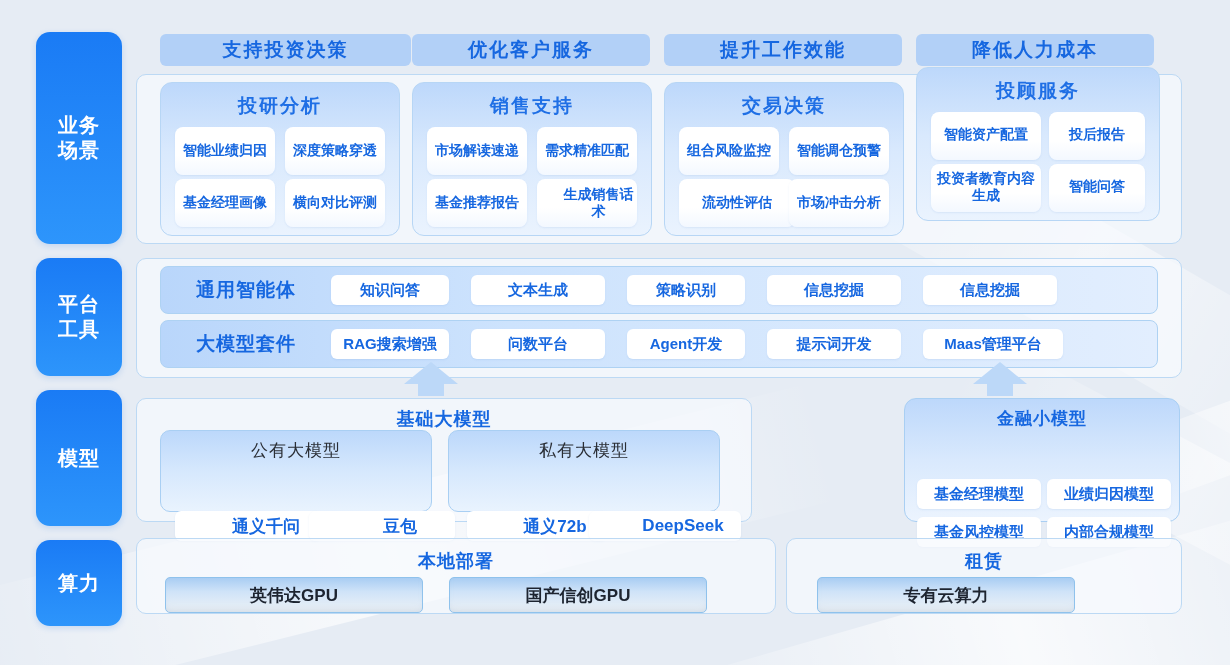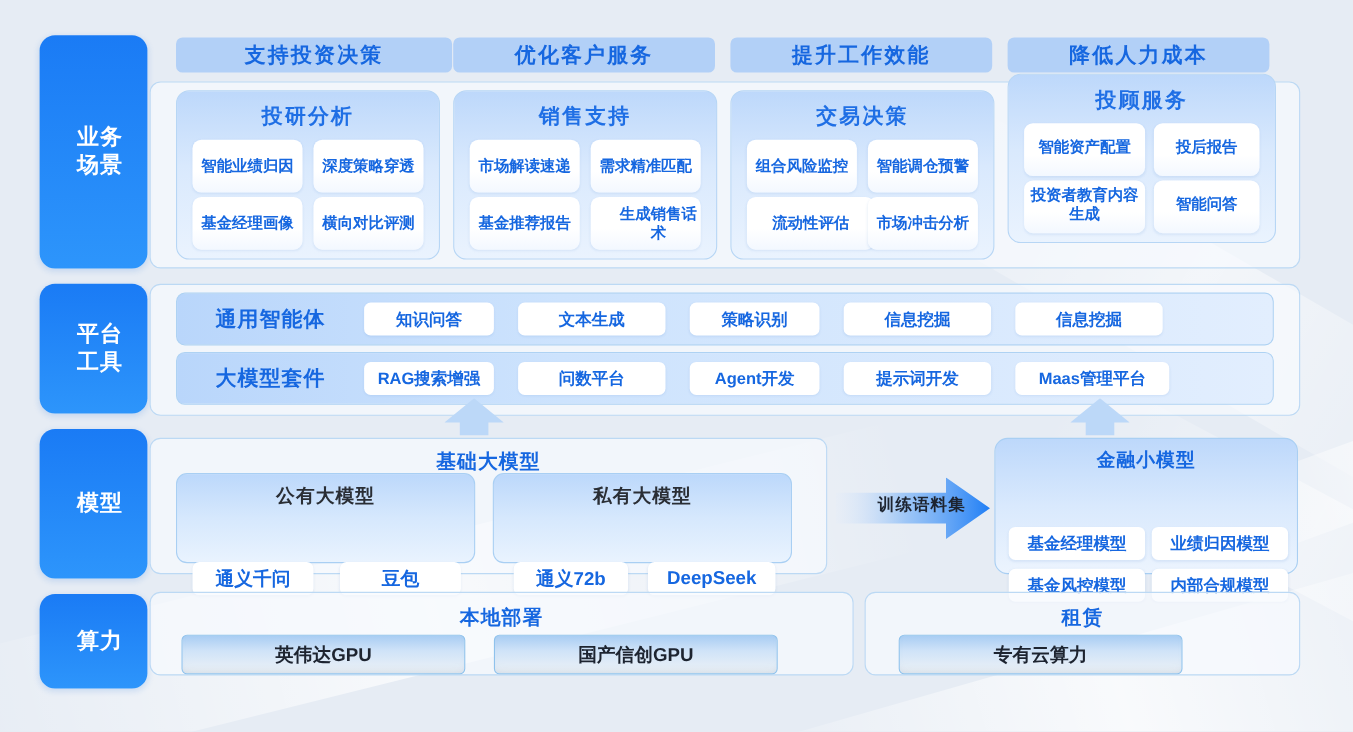--- a/index.html
+++ b/index.html
@@ -29,21 +29,20 @@
 
   
   .rail {
     position:absolute; width:84px;
     border-radius:14px;
     background: linear-gradient(180deg, #1a7bf5 0%, #2d95fb 100%);
     color:#fff; font-weight:bold; font-size:20px; line-height:1.25;
     display:flex; align-items:center; justify-content:center; text-align:center;
     letter-spacing:1px;
     box-shadow: 0 2px 6px rgba(30,110,220,.18);
-    padding-left: 12px;
   }
   .rail span { display:block; }
 
   
   .panel {
     position:absolute;
     border:1px solid #bcd9f4;
     border-radius:10px;
     background: rgba(247,250,254,.72);
   }
@@ -99,32 +98,32 @@
   .model-group-title {
     position:absolute; left:0; right:0; top:8px; text-align:center;
     color:#1667e0; font-size:18px; font-weight:bold; letter-spacing:1px;
   }
   .sub-card {
     position:absolute; border:1px solid #a9cff3; border-radius:10px;
     background: linear-gradient(180deg,#bcd8fb 0%,#d6e8fd 50%,#e9f3fe 100%);
   }
   .sub-title {
     position:absolute; left:0; right:0; top:8px; text-align:center;
-    color:#2a2e35; font-size:17px; font-weight:bold; letter-spacing:1px;
+    color:#2a2e35; font-size:17px; font-weight:normal; letter-spacing:1px;
   }
   .sub-title.blue { color:#1667e0; font-weight:bold; }
   .mchip {
     position:absolute; background:#fff; border-radius:6px;
     color:#1667e0; font-size:15px; font-weight:bold;
     display:flex; align-items:center; justify-content:center;
     box-shadow:0 1px 2px rgba(60,120,200,.10);
     white-space:nowrap;
     margin-top:40px;
   }
-  .mchip.big { font-size:17px; }
+  .mchip.big { font-size:17px;padding-left:36px; }
 
   .small-model-card {
     position:absolute; border:1px solid #a9cff3; border-radius:12px;
     background: linear-gradient(180deg,#bdd8fb 0%,#d9e9fd 50%,#ecf4fe 100%);
   }
 
   
   .corpus-arrow { position:absolute; }
   .corpus-arrow .lbl {
     position:absolute; left:18px; top:16px; width:120px; text-align:center;
@@ -262,33 +261,20 @@
     <div class="mchip big" style="left:14px; top:40px; width:110px; height:30px;">通义千问</div>
     <div class="mchip big" style="left:148px; top:40px; width:110px; height:30px;">豆包</div>
   </div>
 
   <div class="sub-card" style="left:448px; top:430px; width:270px; height:80px;">
     <div class="sub-title">私有大模型</div>
     <div class="mchip big" style="left:18px; top:40px; width:104px; height:30px;">通义72b</div>
     <div class="mchip big" style="left:140px; top:40px; width:116px; height:30px;">DeepSeek</div>
   </div>
 
-  <div class="corpus-arrow" style="left:760px; top:434px; width:140px; height:56px;">
-    <svg width="140" height="56" viewBox="0 0 140 56">
-      <defs>
-        <linearGradient id="corpusGrad" x1="0" y1="0" x2="1" y2="0">
-          <stop offset="0%" stop-color="#dfeafc" stop-opacity="0.15"></stop>
-          <stop offset="45%" stop-color="#7fb6f7" stop-opacity="0.7"></stop>
-          <stop offset="100%" stop-color="#1f7ef5"></stop>
-        </linearGradient>
-      </defs>
-      <polygon points="0,14 100,14 100,0 140,28 100,56 100,42 0,42" fill="url(#corpusGrad)"></polygon>
-    </svg>
-    <div class="lbl">训练语料集</div>
-  </div>
 
   <div class="small-model-card" style="left:904px; top:398px; width:274px; height:122px;">
     <div class="sub-title blue">金融小模型</div>
     <div class="mchip" style="left:12px; top:40px; width:124px; height:30px;">基金经理模型</div>
     <div class="mchip" style="left:142px; top:40px; width:124px; height:30px;">业绩归因模型</div>
     <div class="mchip" style="left:12px; top:78px; width:124px; height:30px;">基金风控模型</div>
     <div class="mchip" style="left:142px; top:78px; width:124px; height:30px;">内部合规模型</div>
   </div>
 
   <div class="panel" style="left:136px; top:538px; width:638px; height:74px;">

